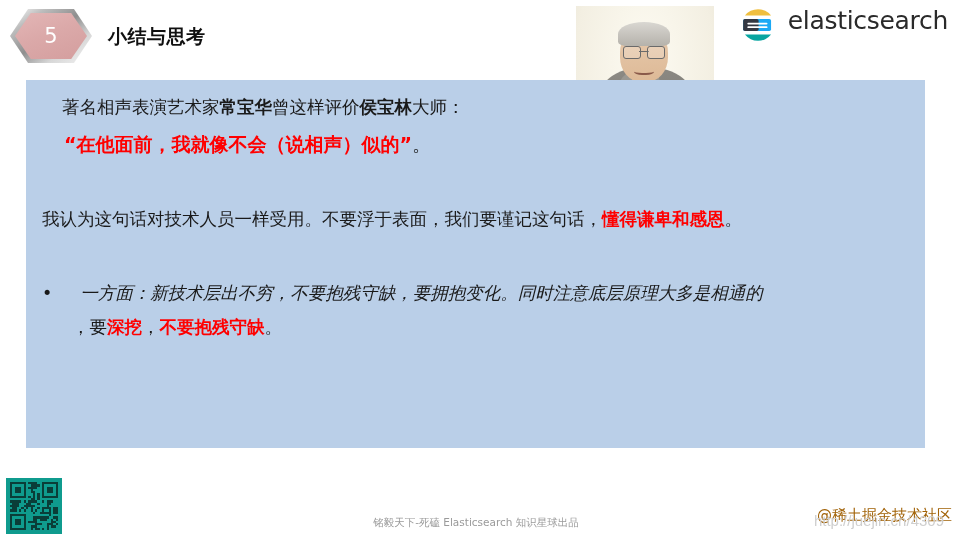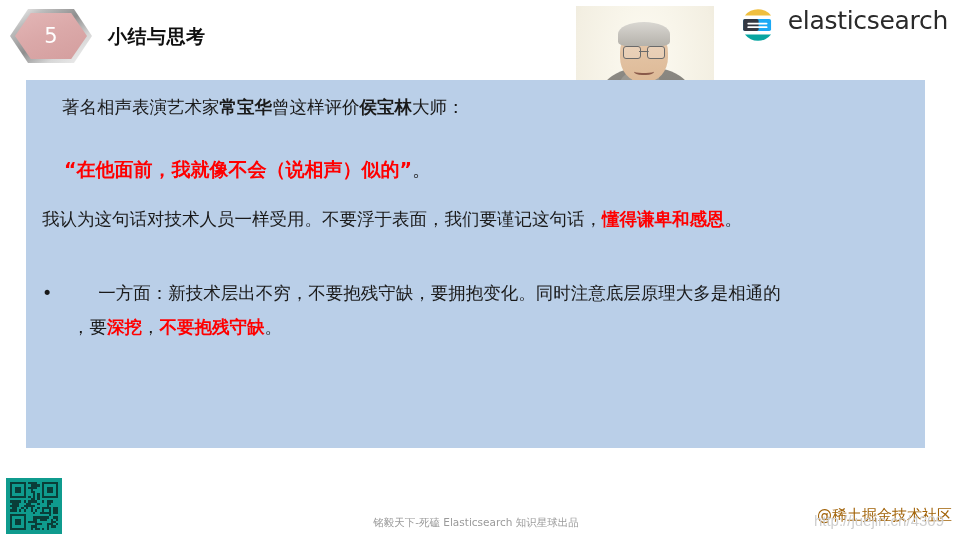--- a/index.html
+++ b/index.html
@@ -172,33 +172,33 @@
     font-size: 17.5px;
     color: #1a1a1a;
     line-height: 1.55;
     font-family: "DejaVu Sans", sans-serif;
     white-space: nowrap;
   }
   .b  { font-weight: bold; }
   .red { color: #ff0000; font-weight: bold; }
 
   .l1 { position: absolute; left: 16px;  top: 14px; margin-left: 20px;  }
-  .l2 { position: absolute; left: 38px;  top: 50px;  font-size: 19px; margin-top: 25px; }
+  .l2 { position: absolute; left: 38px;  top: 50px;  font-size: 19px; }
   .l3 { position: absolute; left: 16px;  top: 126px; }
   .l4 { position: absolute; left: 16px;  top: 200px; }
   .l5 { position: absolute; left: 46px;  top: 234px; }
   .l6 { position: absolute; left: 16px;  top: 310px; }
 
   .bullet-dot {
     position: absolute;
     font-size: 17.5px;
     color: #1a1a1a;
     line-height: 1.55;
   }
-  .bullet-text { margin-left: 46px; display: inline-block; }
+  .bullet-text { margin-left: 28px; display: inline-block; font-style: italic; }
 
   
   .qr {
     position: absolute;
     left: 6px; bottom: 6px;
     width: 56px; height: 56px;
     background: #0f9b8e;
   }
   .qr-grid {
     position: absolute; inset: 4px;

